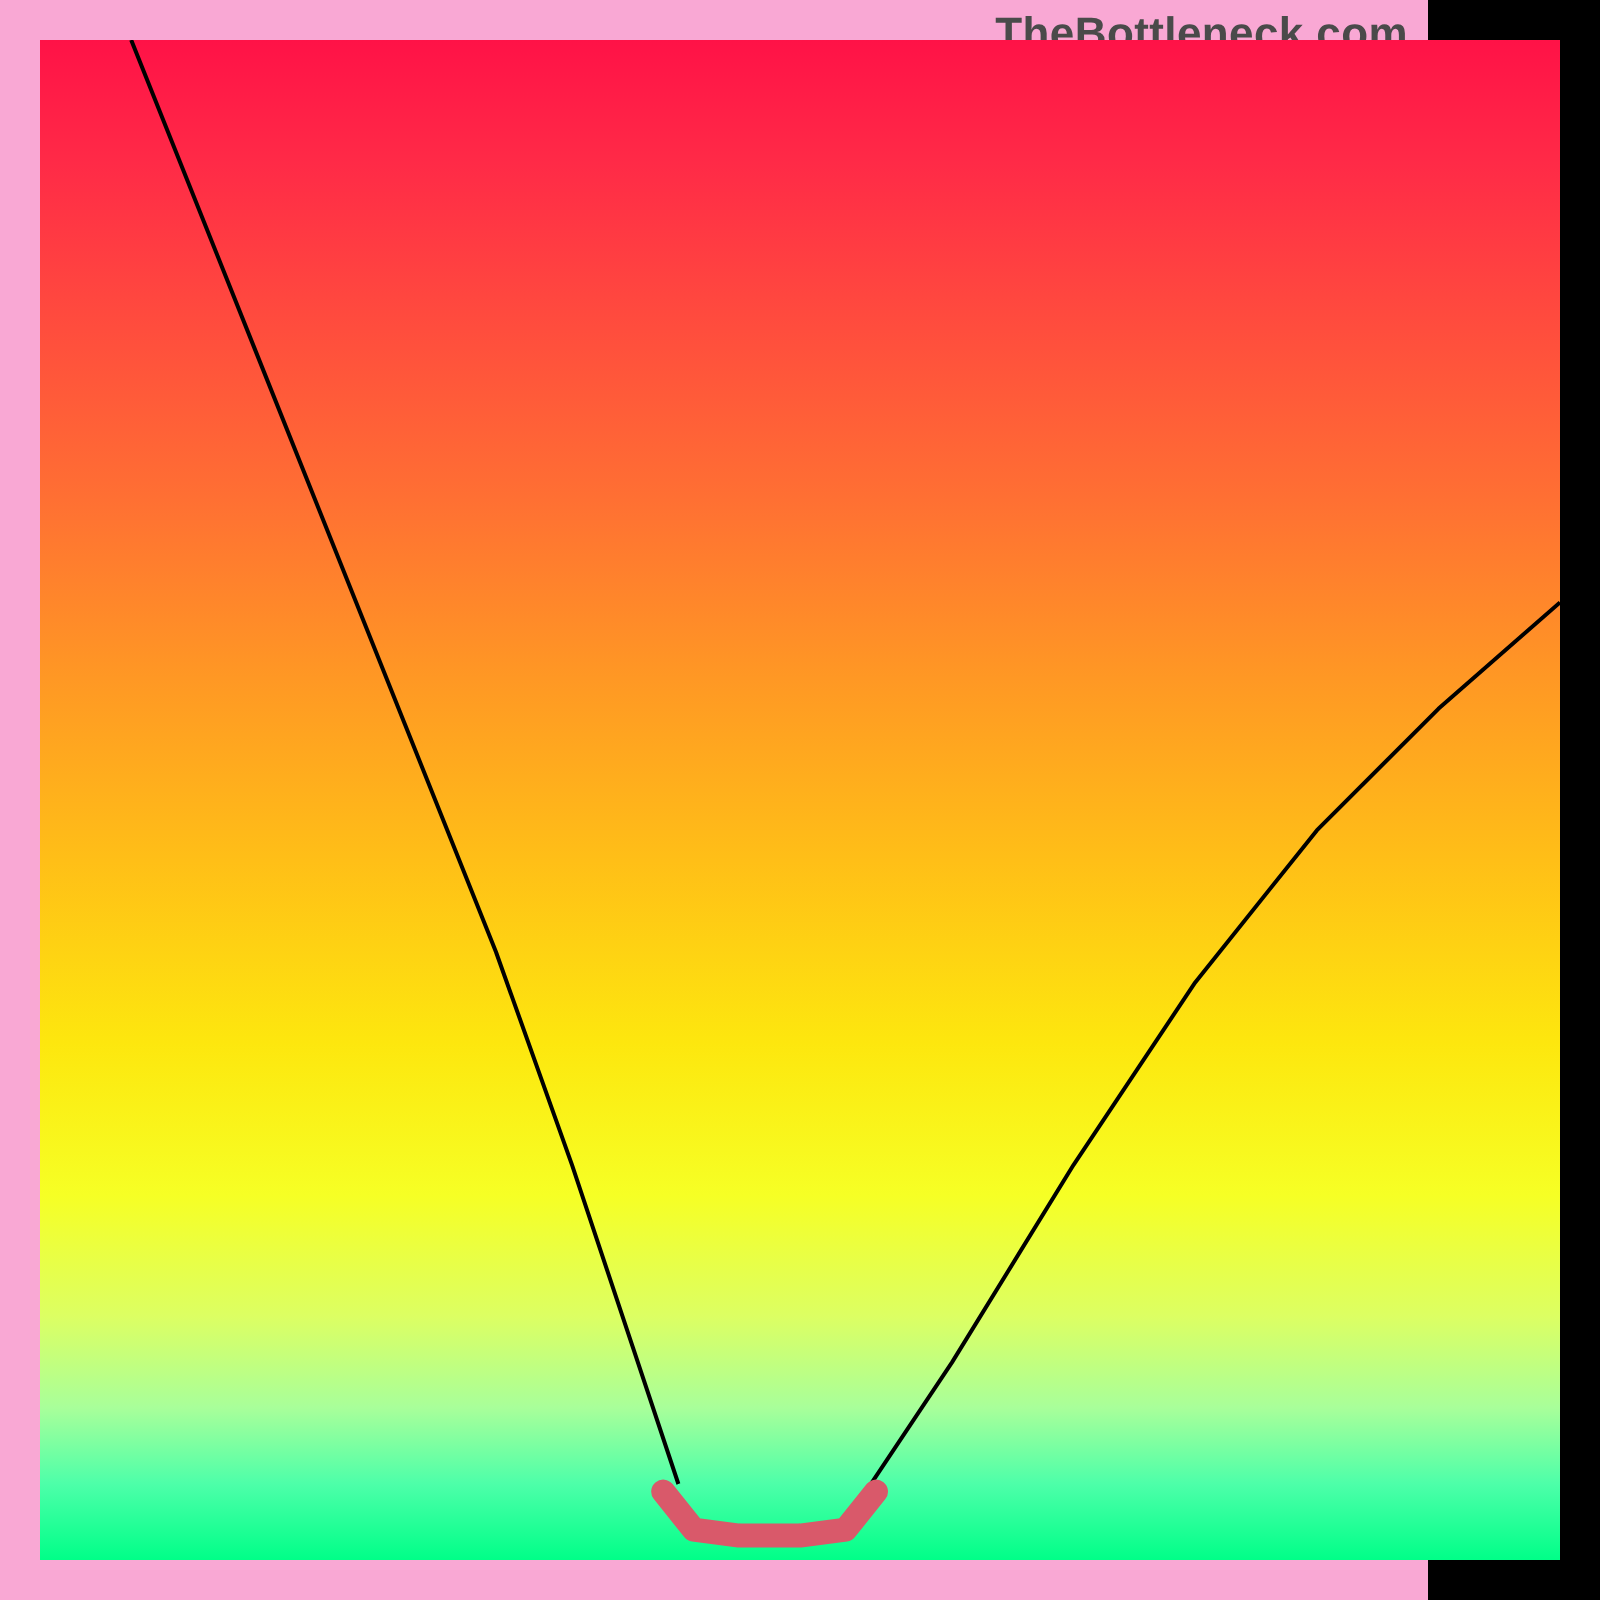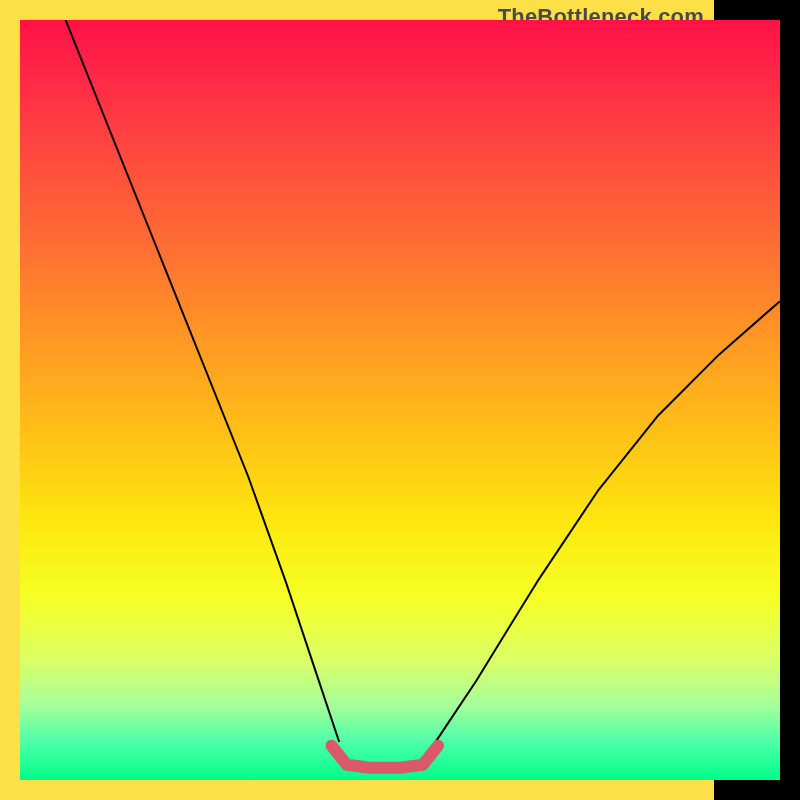--- a/index.html
+++ b/index.html
@@ -8,21 +8,21 @@
     width: 800px;
     height: 800px;
     background: #000;
     font-family: Arial, Helvetica, sans-serif;
     overflow: hidden;
   }
   .stage {
     position: relative;
     width: 714px;
     height: 800px;
-    background: #fde047;
+    background: #f9a8d4;
   }
   .watermark {
     position: absolute;
     top: 4px;
     right: 10px;
     color: #4a4a4a;
     font-size: 22px;
     font-weight: 600;
     letter-spacing: 0.2px;
     user-select: none;

